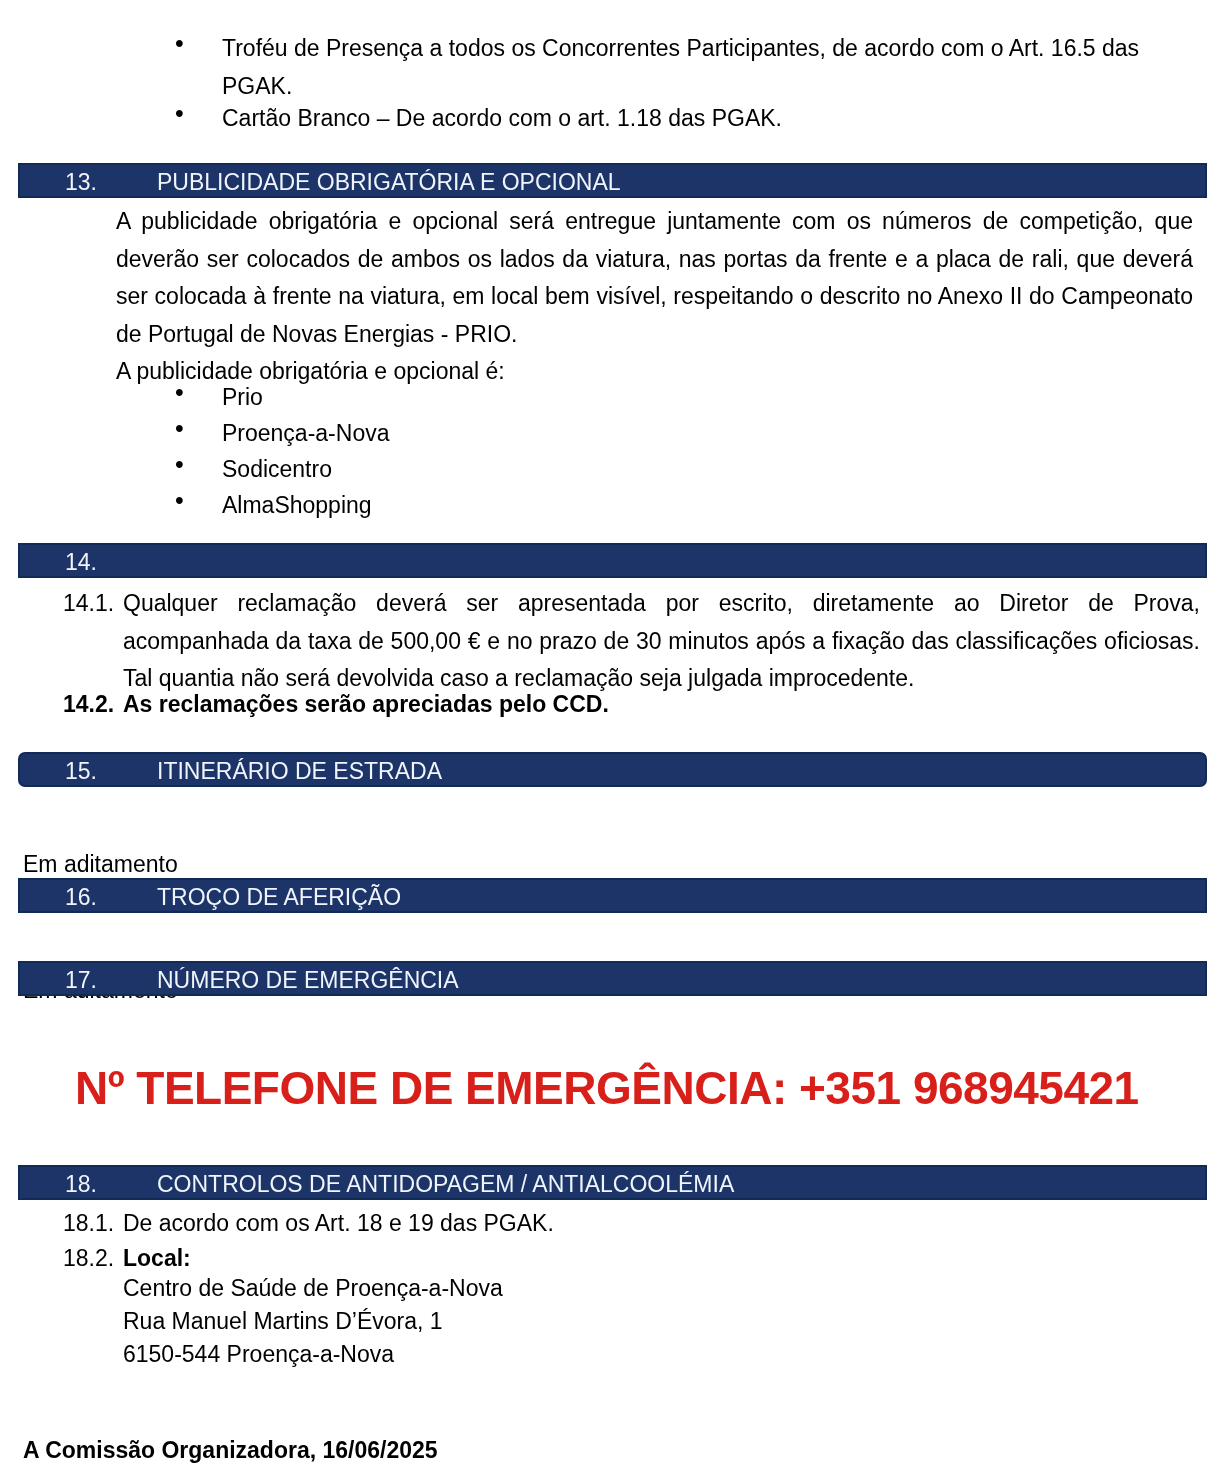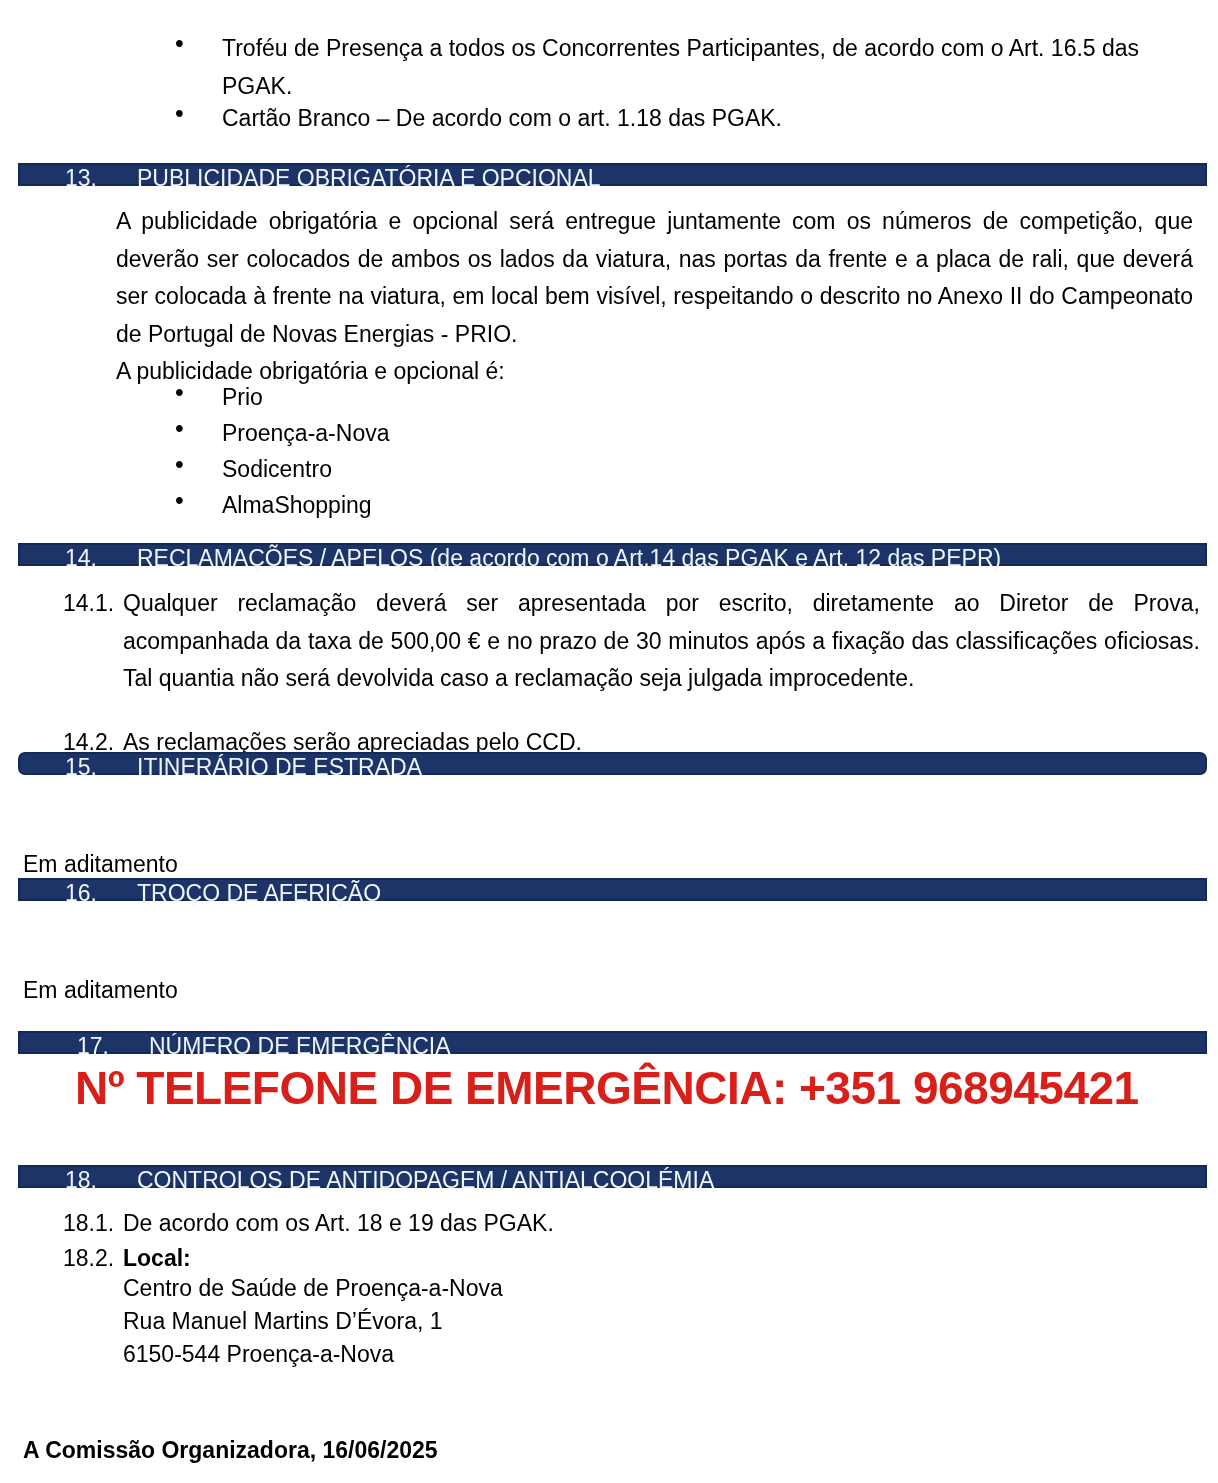--- a/index.html
+++ b/index.html
@@ -3,27 +3,28 @@
 <meta charset="utf-8">
 <style>
   html,body { margin:0; padding:0; background:#ffffff; }
   .page {
     position:relative; width:1218px; height:1483px; background:#ffffff;
     font-family:"Liberation Sans", sans-serif; font-size:23px; color:#000000;
     overflow:hidden;
   }
   
   .bar {
-    position:absolute; left:18px; width:1189px; height:23px;
+    position:absolute; left:18px; width:1189px; height:35px;
     background:var(--bar_bg, #1c3467);
     border:2px solid var(--bar_border, #122a56);
     box-sizing:border-box;
-    display:flex; align-items:flex-start;
+    display:flex; align-items:flex-end;
     color:var(--bar_text, #f0f4fb);
     font-size:23px;
+    gap:20px;
   }
   .bar-num { margin-left:45px; width:72px; flex:none; }
   .bar-title { flex:1; white-space:nowrap; }
 
   
   .bullet-item { position:absolute; left:0; right:0; }
   .bullet-item .marker { position:absolute; left:175px; top:-1px; font-size:25px; }
   .bullet-item .txt { display:block; margin-left:222px; margin-right:22px; line-height:37.5px; }
 
   
@@ -81,44 +82,43 @@
     <span class="marker">•</span>
     <span class="txt">Sodicentro</span>
   </div>
   <div class="bullet-item" style="top:487px;">
     <span class="marker">•</span>
     <span class="txt">AlmaShopping</span>
   </div>
 
   <div class="bar" style="top:543px;">
     <span class="bar-num">14.</span>
-    <span class="bar-title">RECLAMAÇÕES / APELOS (de acordo com o Art.14 das PGAK e Art. 12 das PEPR)</span>
   </div>
   <div class="numbered" style="top:585px;">
     <span class="item-num">14.1.</span>
     <span class="item-text">Qualquer reclamação deverá ser apresentada por escrito, diretamente ao Diretor de Prova, acompanhada da taxa de 500,00 € e no prazo de 30 minutos após a fixação das classificações oficiosas. Tal quantia não será devolvida caso a reclamação seja julgada improcedente.</span>
   </div>
-  <div class="numbered" style="top:724px;">
+  <div class="numbered" style="top:686px;font-weight:bold;">
     <span class="item-num">14.2.</span>
     <span class="item-text plainleft">As reclamações serão apreciadas pelo CCD.</span>
   </div>
 
   <div class="bar" style="top:752px;border-radius:7px;">
     <span class="bar-num">15.</span>
     <span class="bar-title">ITINERÁRIO DE ESTRADA</span>
   </div>
   <div class="plainline" style="top:813px;">Em aditamento</div>
 
   <div class="bar" style="top:878px;">
     <span class="bar-num">16.</span>
     <span class="bar-title">TROÇO DE AFERIÇÃO</span>
   </div>
   <div class="plainline" style="top:939px;">Em aditamento</div>
 
-  <div class="bar" style="top:1031px;padding-left:12px;">
+  <div class="bar" style="top:961px;">
     <span class="bar-num">17.</span>
     <span class="bar-title">NÚMERO DE EMERGÊNCIA</span>
   </div>
   <div class="emergency">Nº TELEFONE DE EMERGÊNCIA: +351 968945421</div>
 
   <div class="bar" style="top:1165px;">
     <span class="bar-num">18.</span>
     <span class="bar-title">CONTROLOS DE ANTIDOPAGEM / ANTIALCOOLÉMIA</span>
   </div>
   <div class="numbered" style="top:1205px;">

